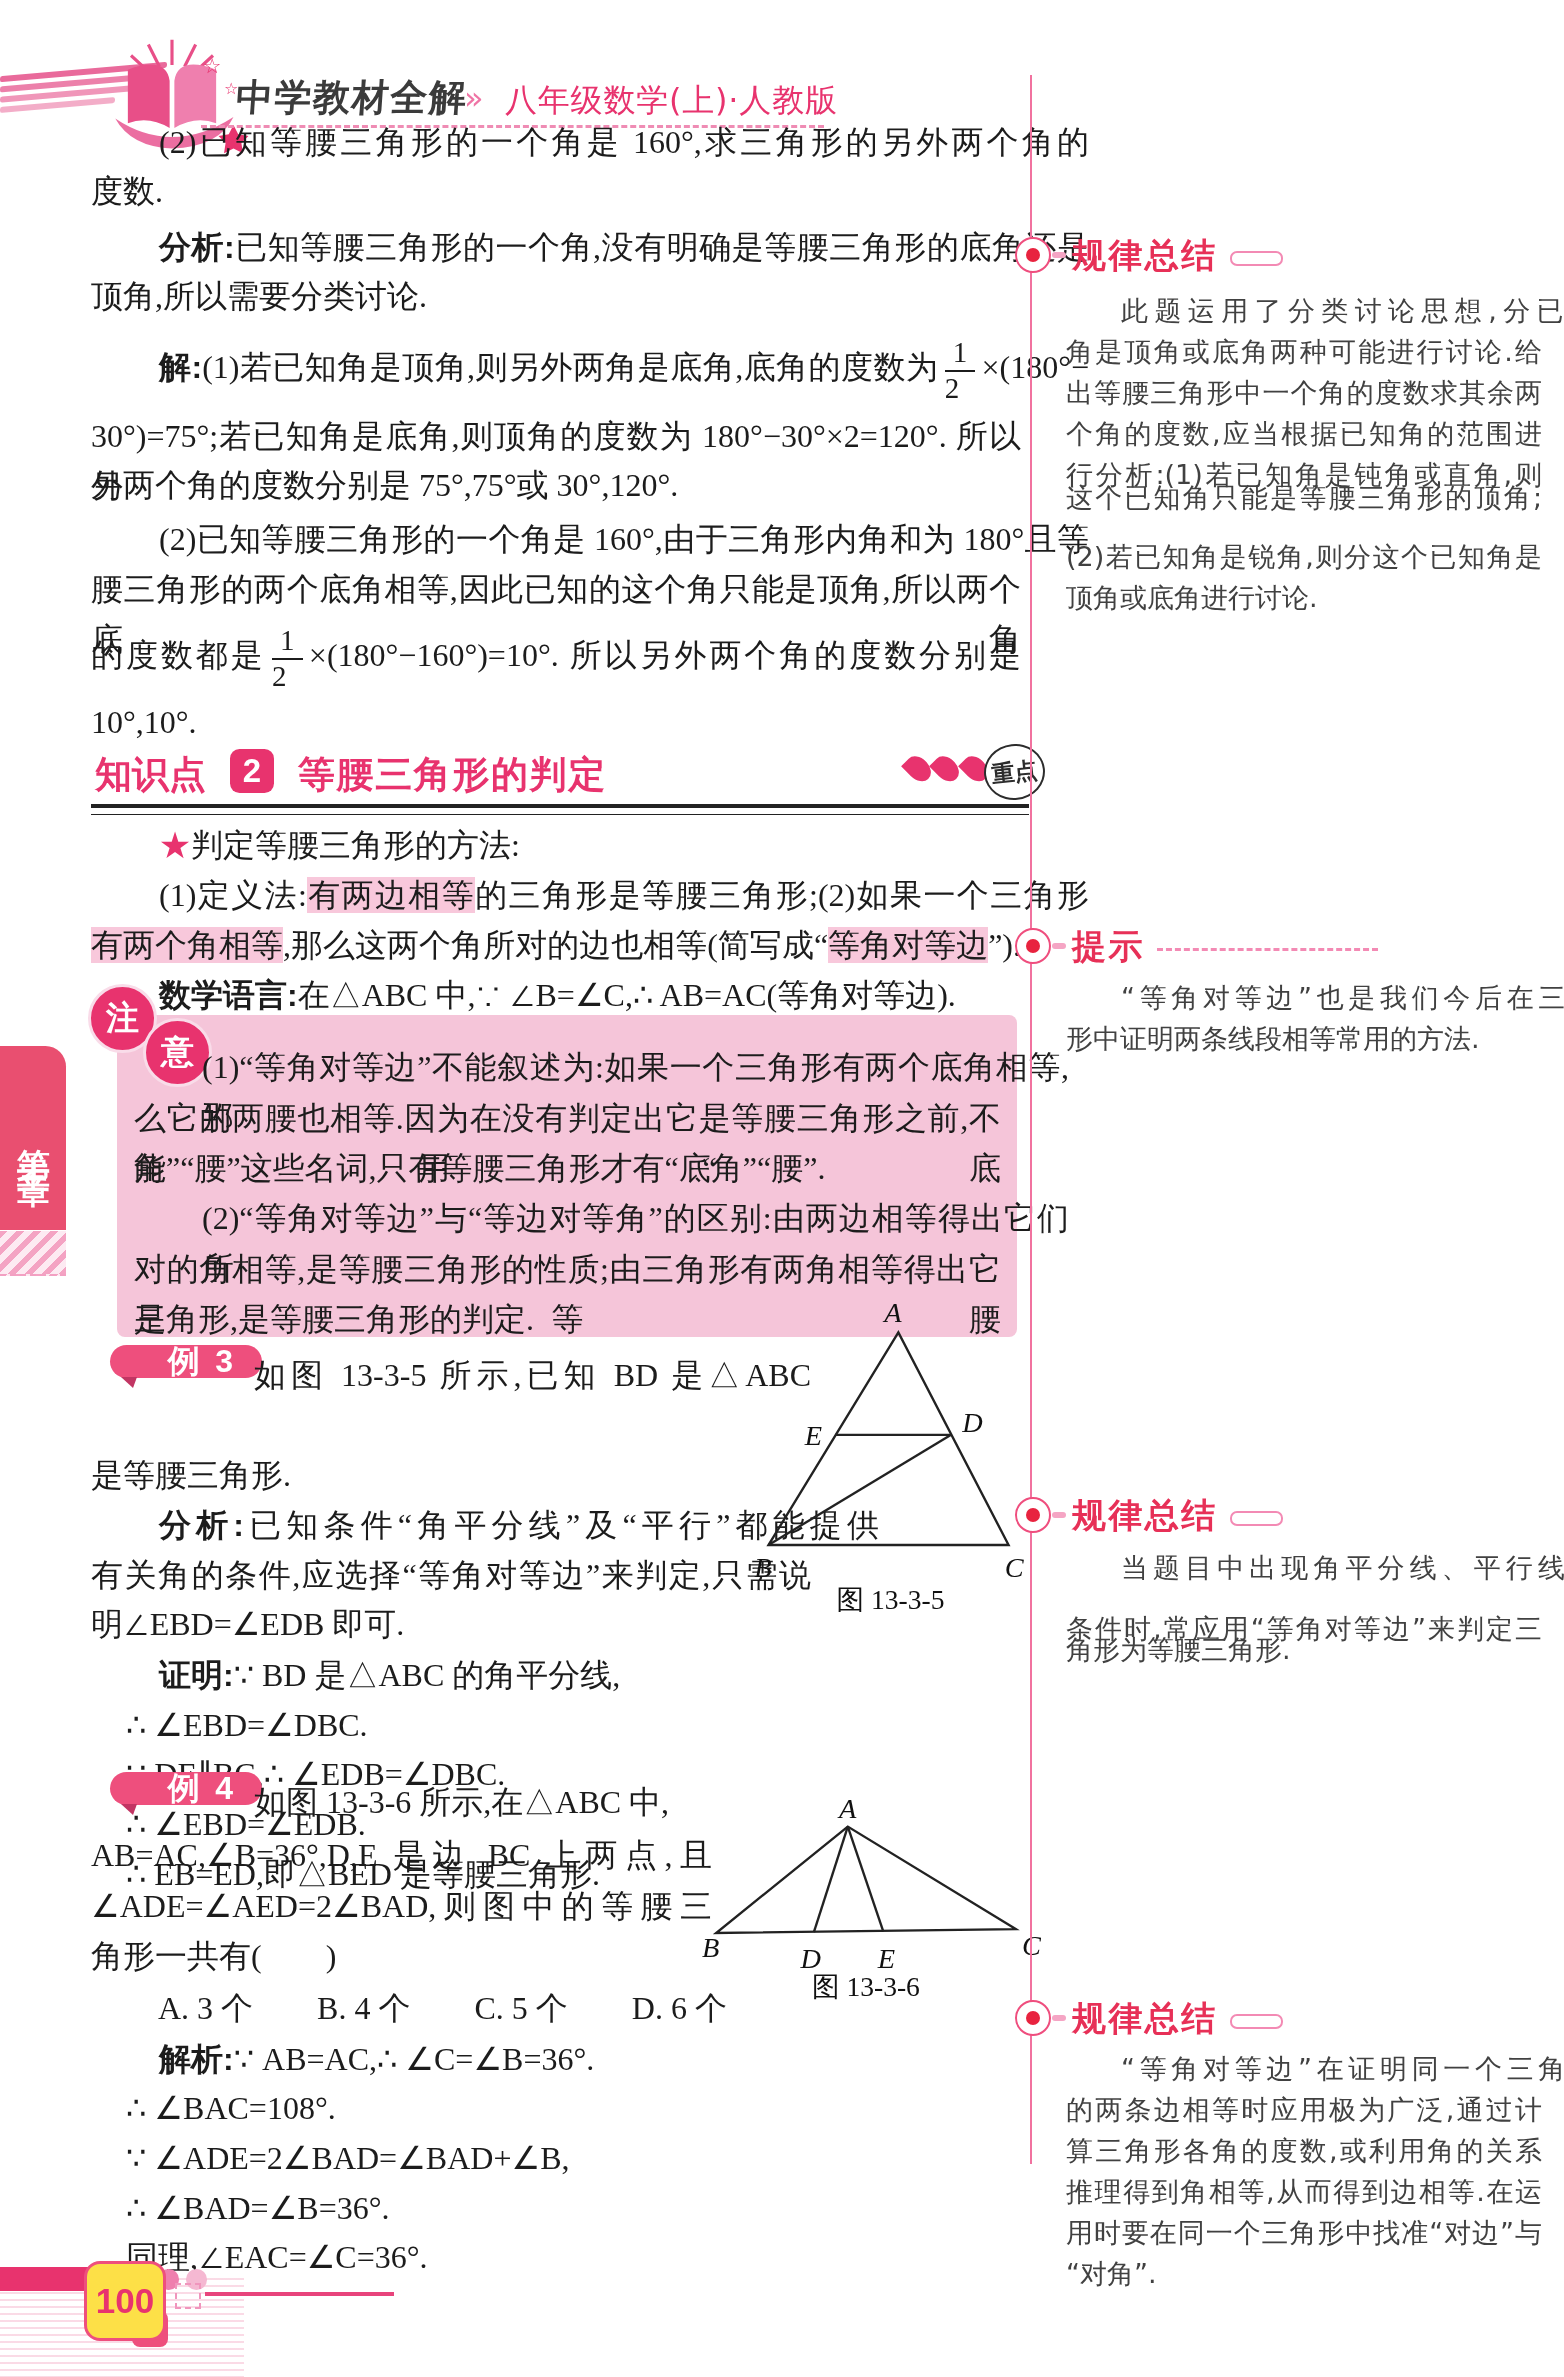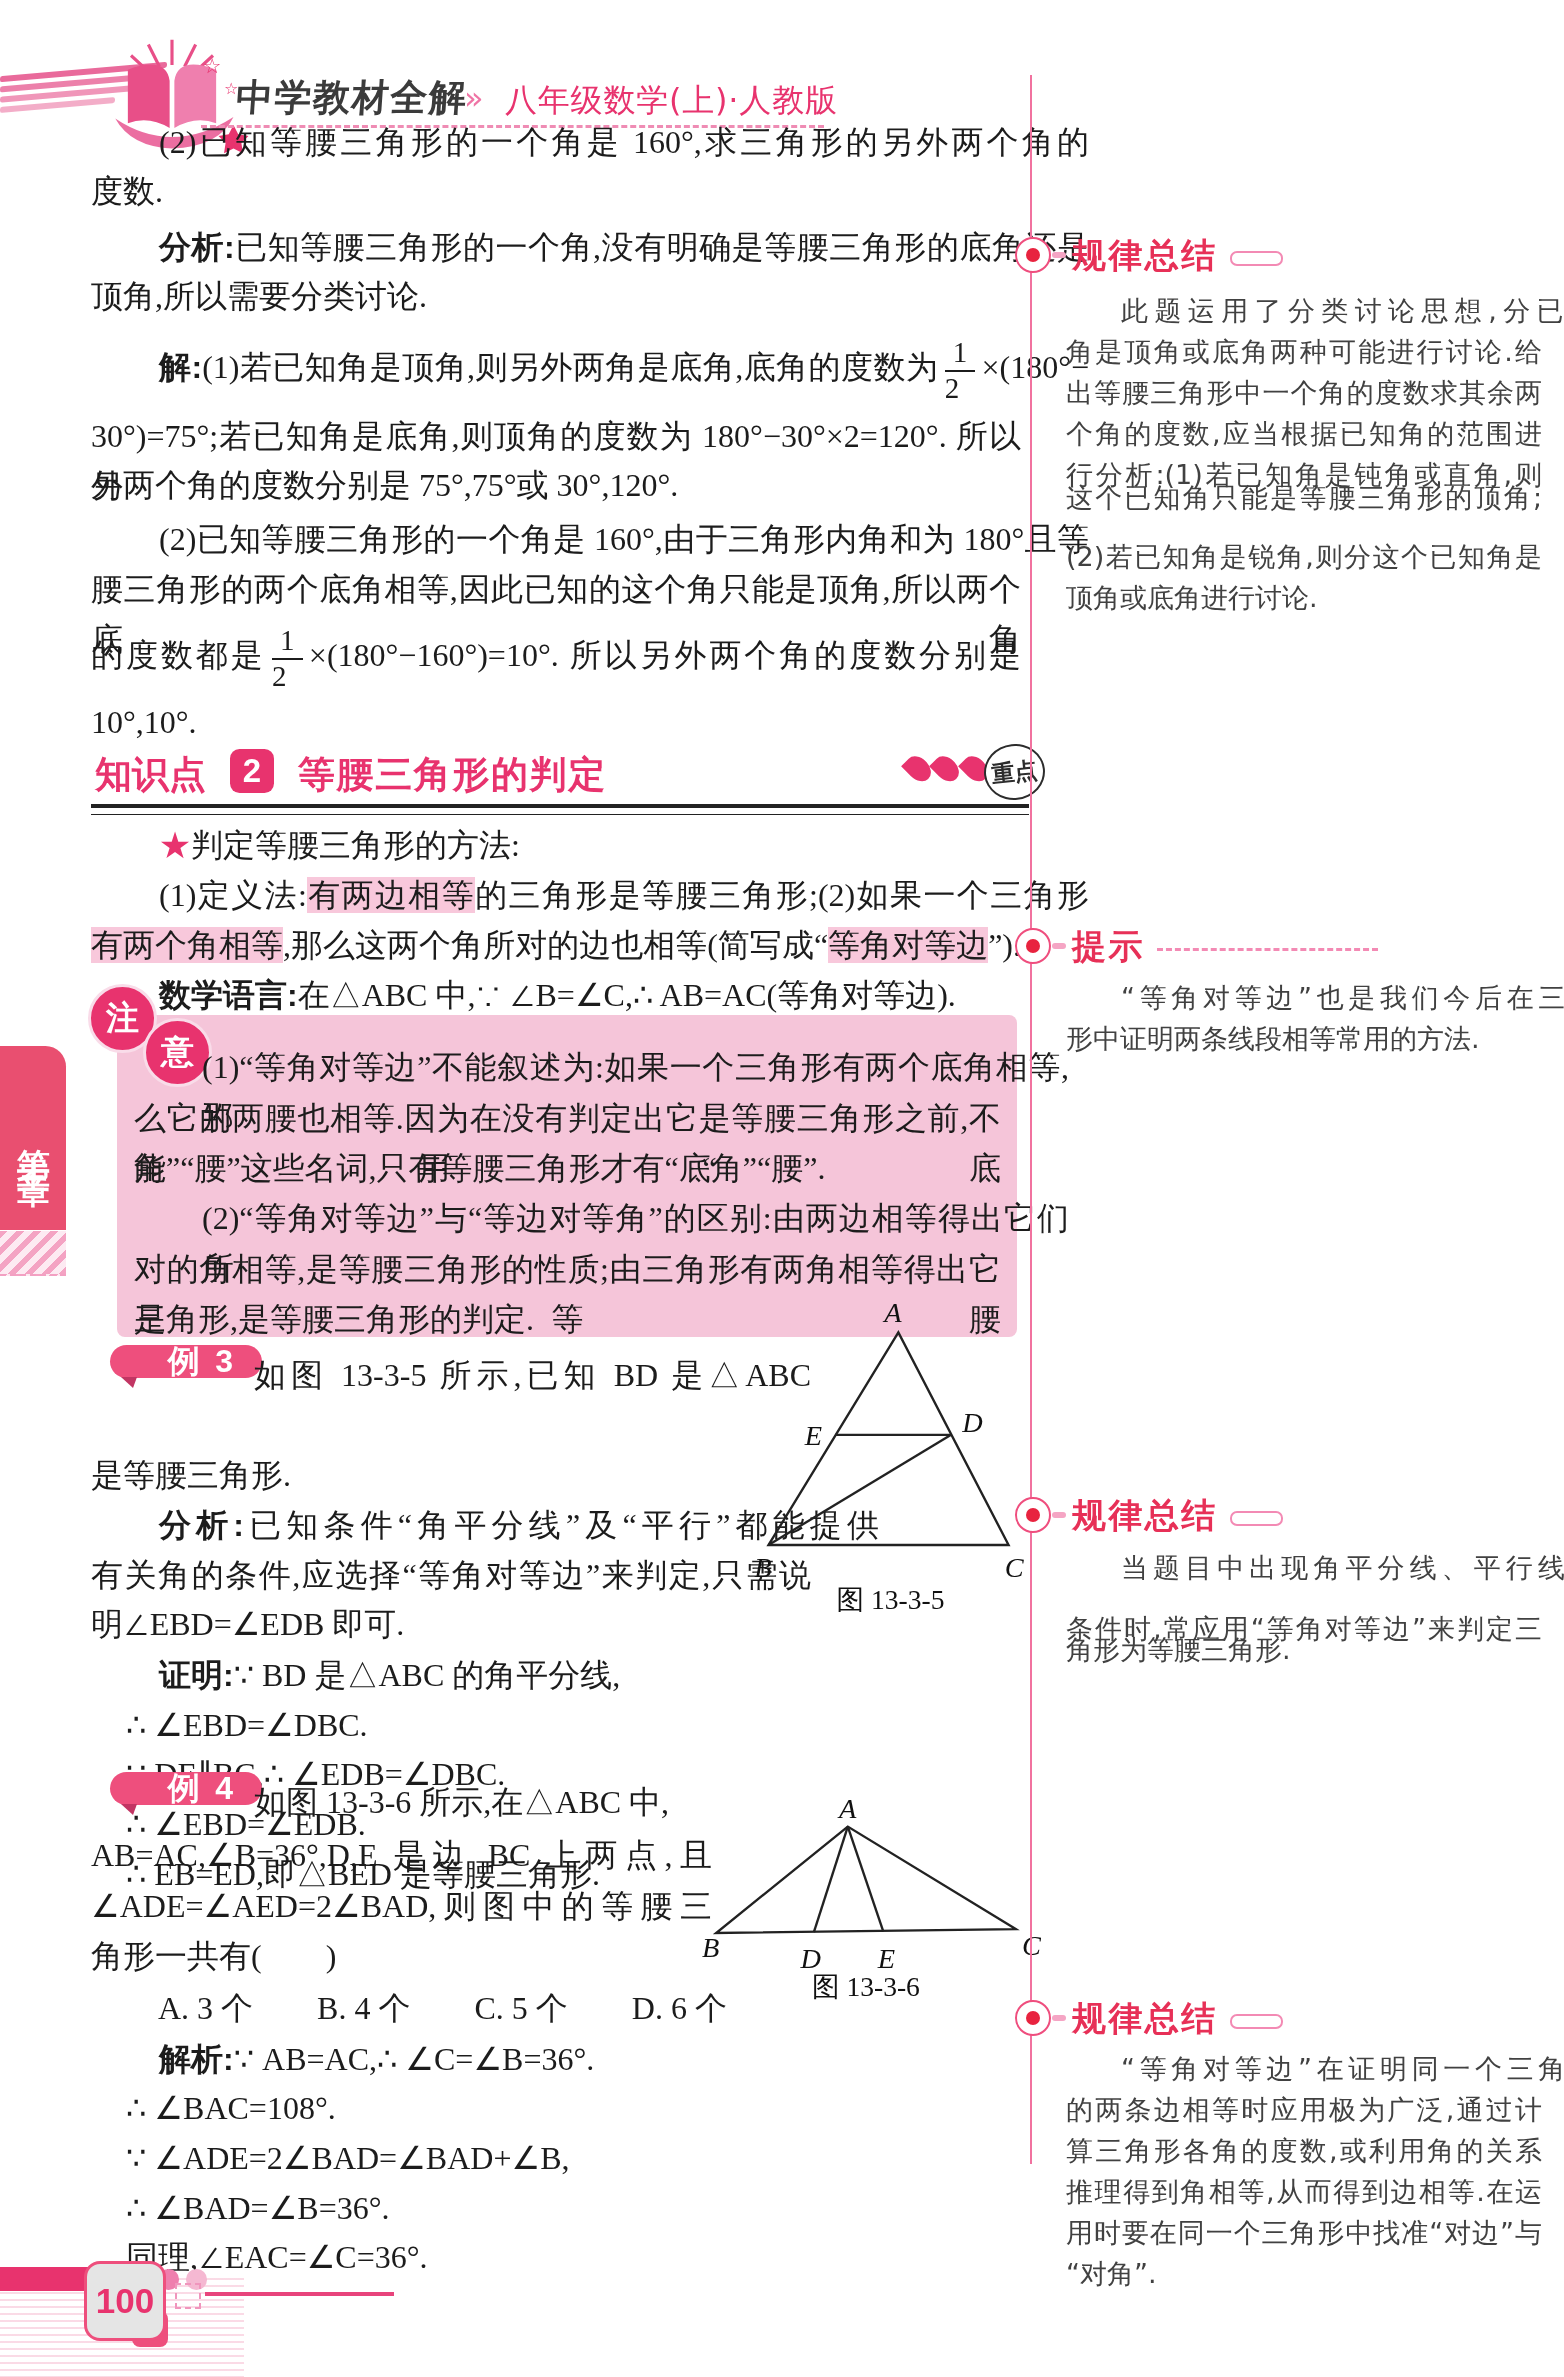--- a/index.html
+++ b/index.html
@@ -80,21 +80,21 @@
             font-weight:bold;font-size:33px;letter-spacing:8px;}
   .chap-hatch{position:absolute;left:0;top:1231px;width:66px;height:43px;
             background:repeating-linear-gradient(135deg,#f4a3c3 0 5.5px,#fdeaf2 5.5px 12px);
             border-bottom:2.4px dashed #f2a0c2;}
   
   .foot-tex{position:absolute;left:0;top:2278px;width:244px;height:99px;
             background:repeating-linear-gradient(180deg,rgba(232,72,130,.20) 0 1.6px,transparent 1.6px 7px);}
   .foot-bar{position:absolute;left:0;top:2267px;width:118px;height:24px;background:#e8336e;border-radius:0 12px 12px 0;}
   .foot-dot{position:absolute;top:2269px;width:20.5px;height:20.5px;border-radius:50%;}
   .pageno-shadow{position:absolute;left:132px;top:2311px;width:36px;height:36px;background:#ee4f7d;border-radius:8px;}
-  .pageno{position:absolute;left:84px;top:2261px;width:76px;height:74px;background:#e5e5e5;
+  .pageno{position:absolute;left:84px;top:2261px;width:76px;height:74px;background:#fde047;
           border:3.2px solid #ee4f7d;border-radius:16px;display:flex;align-items:center;justify-content:center;
           font-family:"Liberation Sans",sans-serif;font-weight:bold;font-size:35px;color:#e8336e;}
   .foot-dashsq{position:absolute;left:175px;top:2283px;width:22px;height:22px;border:2.4px dashed #f096bd;}
   .foot-line{position:absolute;left:205px;top:2292px;width:189px;height:4px;background:#e8447c;}
 </style>
 </head>
 <body>
 
 <div id="page">
 

